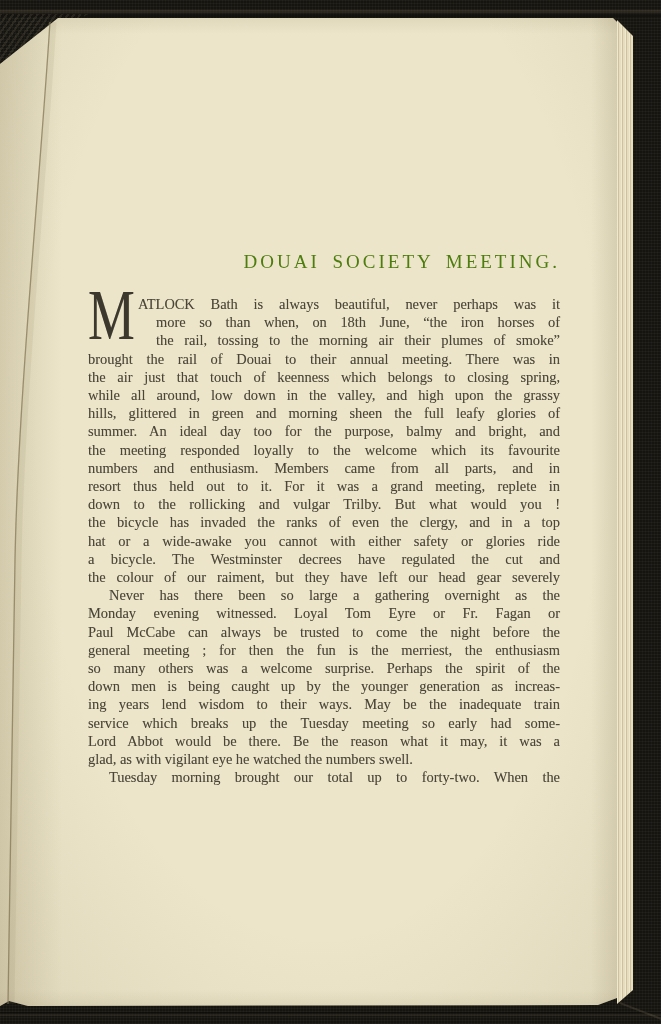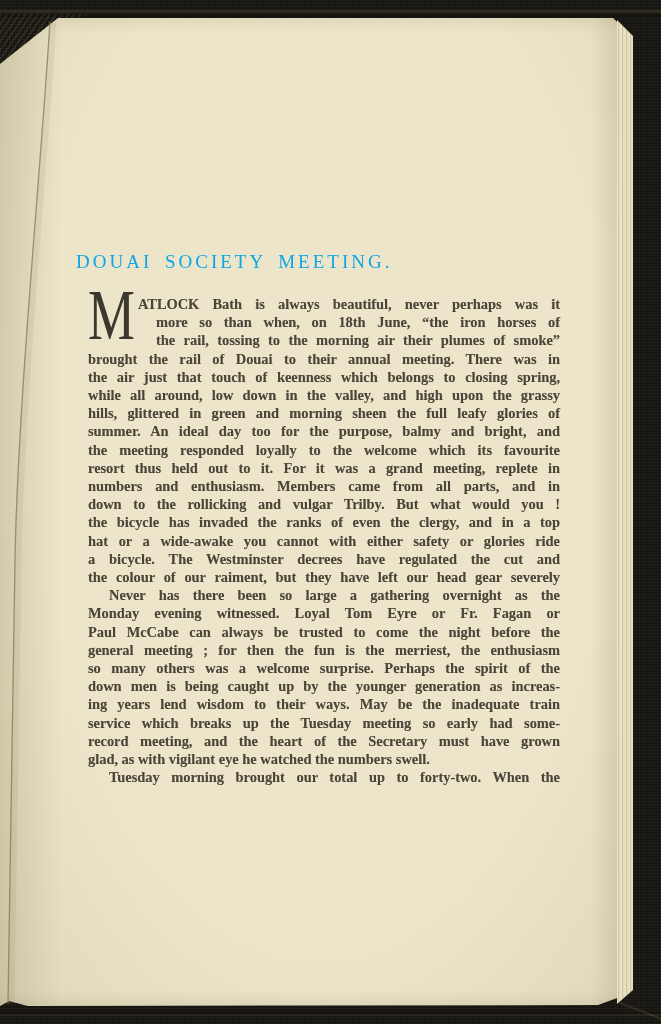--- a/index.html
+++ b/index.html
@@ -54,29 +54,28 @@
   .crease-svg{position:absolute;left:0;top:0;width:661px;height:1024px;z-index:3;pointer-events:none;}
   
   .edge-stack{
     position:absolute;left:617px;top:20px;width:16px;height:984px;z-index:2;
     background:repeating-linear-gradient(90deg,#efe8cc 0 1px,#cdc29e 1px 2px,#e6ddbe 2px 4px);
     clip-path:polygon(0 0, 100% 16px, 100% 970px, 0 984px);
   }
   
   .text-block{position:absolute;left:88px;top:252px;width:472px;z-index:5;}
   .title{
-    text-align:left;font-size:19px;letter-spacing:3px;word-spacing:5px;
-    color:#0ea5e9;margin:0 0 23px -12px;line-height:20px;white-space:nowrap;
+    text-align:right;font-size:19px;letter-spacing:3px;word-spacing:5px;
+    color:#4d7c0f;margin:0 0 23px -12px;line-height:20px;white-space:nowrap;
   }
   .para{position:relative;margin:0;}
   .ln{
     font-size:14.4px;line-height:18.2px;color:#4a4538;
     text-align:justify;text-align-last:justify;
     text-shadow:0.2px 0.2px 0 rgba(74,69,56,0.30);
-    font-weight:bold;
   }
   .ln.last{text-align-last:left;}
   .ln.dc1{padding-left:50px;}
   .ln.dc2{padding-left:68px;}
   .ln.ind{padding-left:21px;}
   .dropcap{
     position:absolute;left:0;top:-15px;font-size:71px;line-height:1;
     color:#3c382e;transform:scaleX(0.74);transform-origin:0 0;
     text-shadow:0.3px 0.3px 0 rgba(60,56,46,0.35);
   }
@@ -106,39 +105,39 @@
       <span class="dropcap">M</span>
       <div class="ln dc1">ATLOCK Bath is always beautiful, never perhaps was it</div>
       <div class="ln dc2">more so than when, on 18th June, “the iron horses of</div>
       <div class="ln dc2">the rail, tossing to the morning air their plumes of smoke”</div>
       <div class="ln">brought the rail of Douai to their annual meeting.  There was in</div>
       <div class="ln">the air just that touch of keenness which belongs to closing spring,</div>
       <div class="ln">while all around, low down in the valley, and high upon the grassy</div>
       <div class="ln">hills, glittered in green and morning sheen the full leafy glories of</div>
       <div class="ln">summer.  An ideal day too for the purpose, balmy and bright, and</div>
       <div class="ln">the meeting responded loyally to the welcome which its favourite</div>
+      <div class="ln">numbers and enthusiasm.  Members came from all parts, and in</div>
       <div class="ln">resort thus held out to it.  For it was a grand meeting, replete in</div>
-      <div class="ln">numbers and enthusiasm.  Members came from all parts, and in</div>
       <div class="ln">down to the rollicking and vulgar Trilby.  But what would you !</div>
       <div class="ln">the bicycle has invaded the ranks of even the clergy, and in a top</div>
       <div class="ln">hat or a wide-awake you cannot with either safety or glories ride</div>
       <div class="ln">a bicycle.  The Westminster decrees have regulated the cut and</div>
       <div class="ln">the colour of our raiment, but they have left our head gear severely</div>
     </div>
 
     <div class="para">
       <div class="ln ind">Never has there been so large a gathering overnight as the</div>
       <div class="ln">Monday evening witnessed.  Loyal Tom Eyre or Fr. Fagan or</div>
       <div class="ln">Paul McCabe can always be trusted to come the night before the</div>
       <div class="ln">general meeting ; for then the fun is the merriest, the enthusiasm</div>
       <div class="ln">so many others was a welcome surprise.  Perhaps the spirit of the</div>
       <div class="ln">down men is being caught up by the younger generation as increas-</div>
       <div class="ln">ing years lend wisdom to their ways.  May be the inadequate train</div>
       <div class="ln">service which breaks up the Tuesday meeting so early had some-</div>
-      <div class="ln">record meeting, and the heart of the Secretary must have grown</div>
+      <div class="ln">Lord Abbot would be there.  Be the reason what it may, it was a</div>
       <div class="ln last">glad, as with vigilant eye he watched the numbers swell.</div>
     </div>
 
     <div class="para">
       <div class="ln ind">Tuesday morning brought our total up to forty-two.  When the</div>
     </div>
   </div>
 
   <div class="page-vignette"></div>
 </div>

